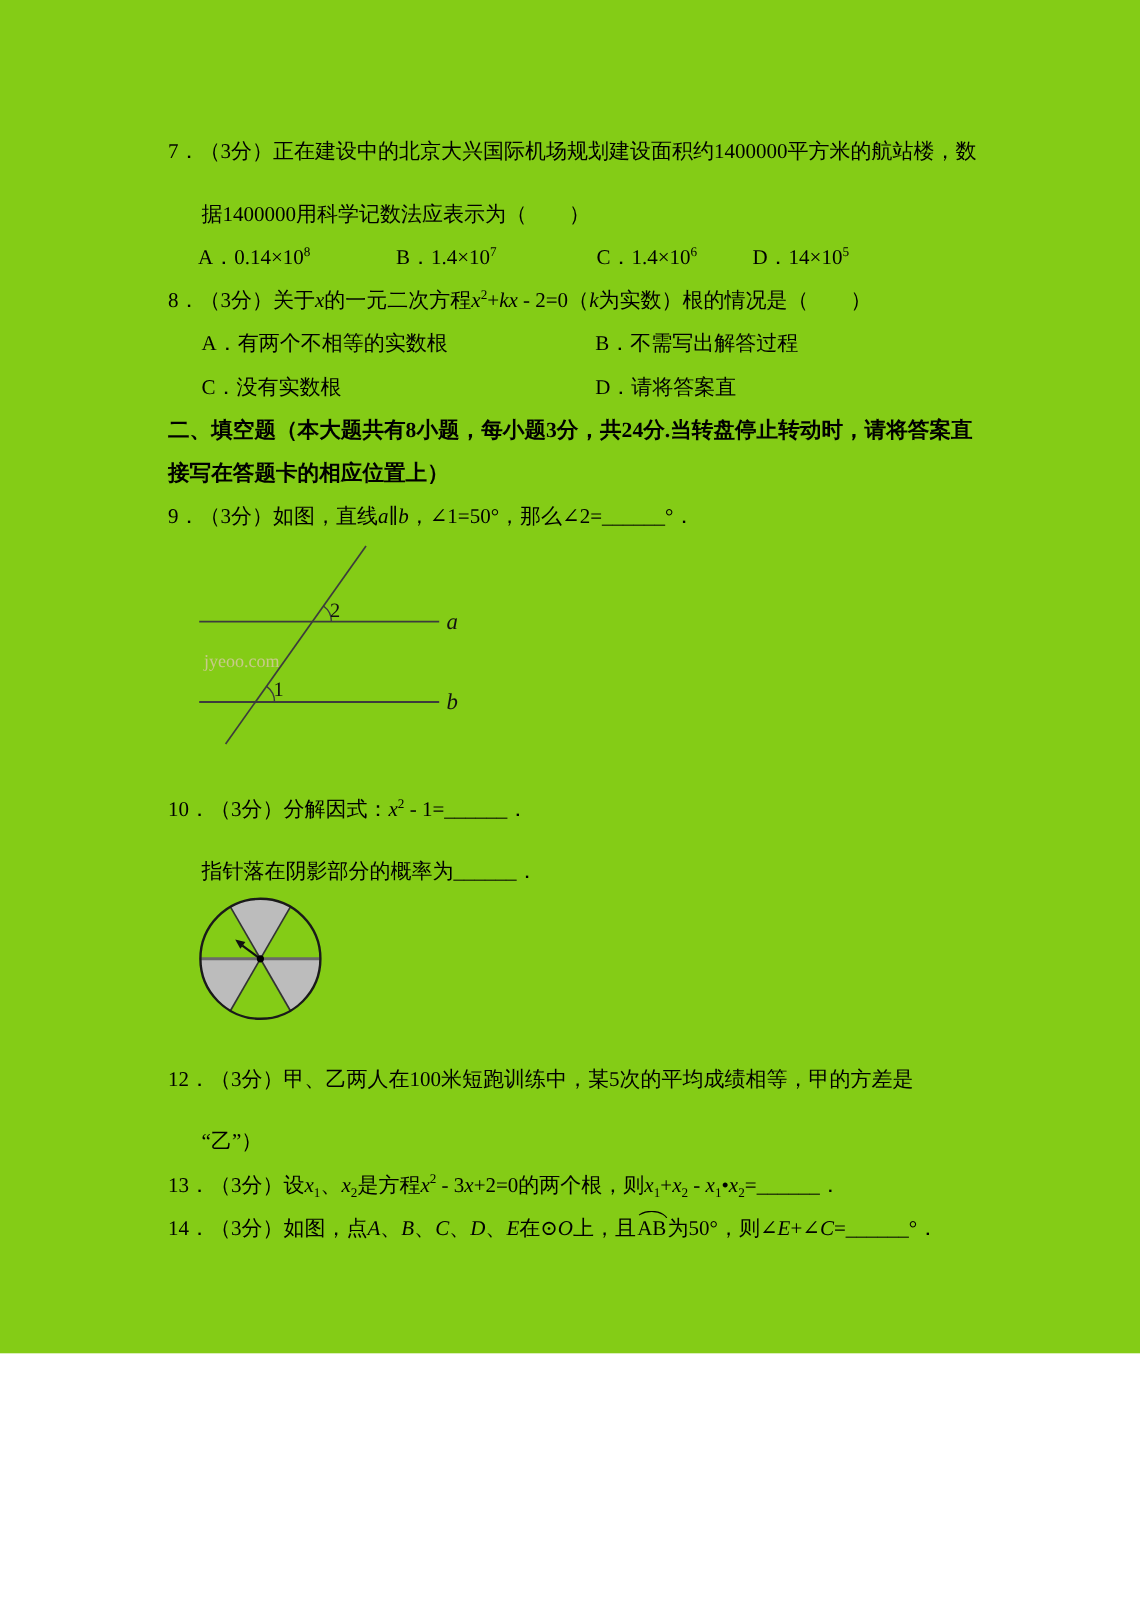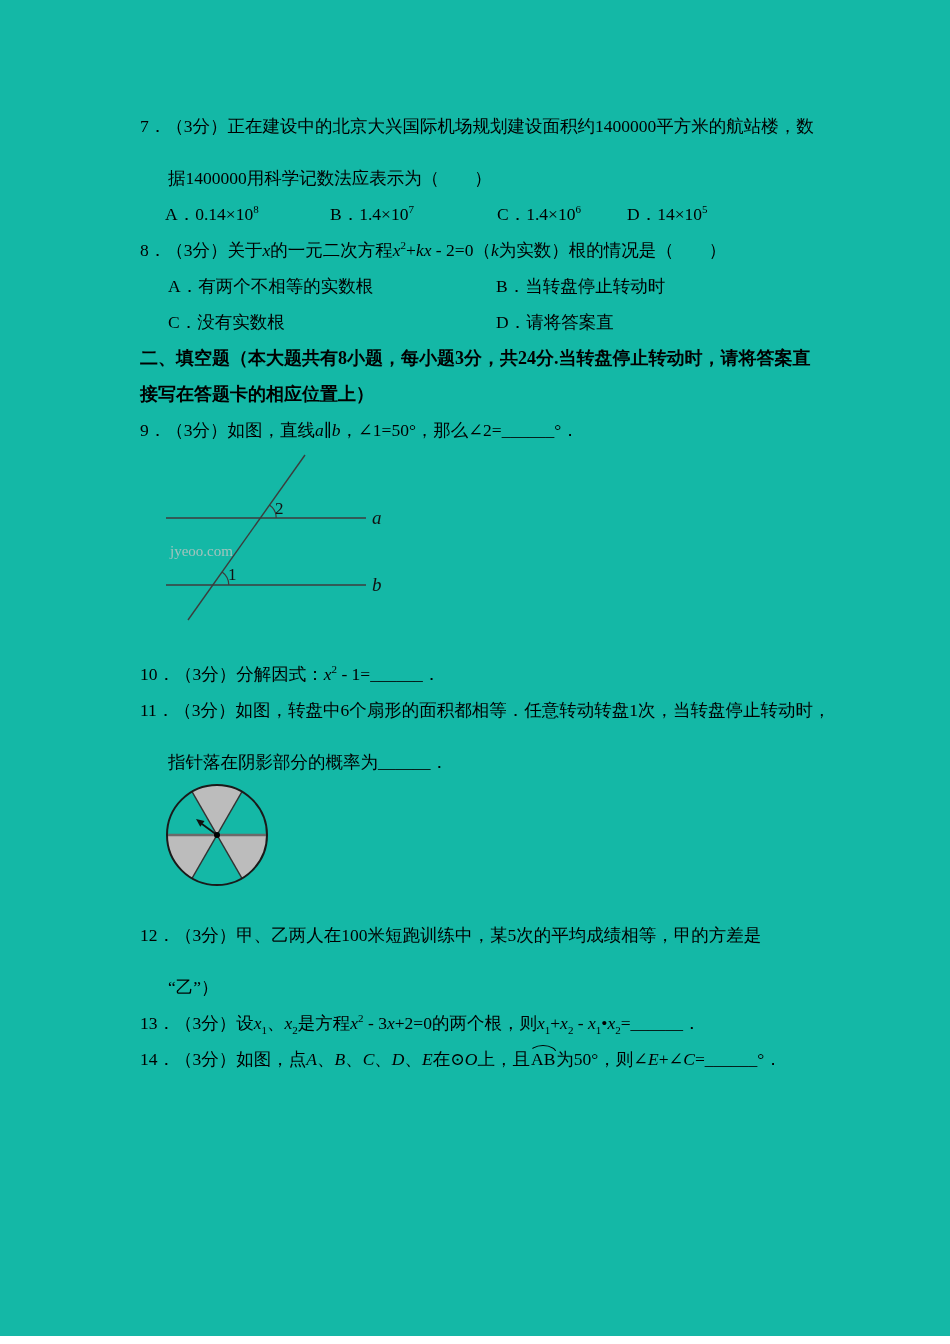--- a/index.html
+++ b/index.html
@@ -1,19 +1,19 @@
 <!DOCTYPE html>
 <html><head>
 <meta charset="utf-8">
 <style>
   html,body{margin:0;padding:0;background:#fff;}
   .page{
     position:relative;
-    width:950px;height:1336px;
-    background:#14b8a6;
+    width:950px;height:1128px;
+    background:#84cc16;
     color:#000;
     font-family:"Liberation Serif","DejaVu Serif",serif;
     overflow:hidden;
   }
   .content{
     position:absolute;
     left:140px;top:108px;
     width:700px;
     font-size:17.5px;
   }
@@ -46,21 +46,21 @@
       <div class="ln cont">据1400000用科学记数法应表示为（　　）</div>
       <div class="ln opts">
         <span class="opt" style="left: 25px;">A．0.14×10<sup>8</sup></span>
         <span class="opt" style="left: 190px;">B．1.4×10<sup>7</sup></span>
         <span class="opt" style="left: 357px;">C．1.4×10<sup>6</sup></span>
         <span class="opt" style="left: 487px;">D．14×10<sup>5</sup></span>
       </div>
       <div class="ln num">8．（3分）关于<i>x</i>的一元二次方程<i>x</i><sup>2</sup>+<i>kx</i> - 2=0（<i>k</i>为实数）根的情况是（　　）</div>
       <div class="ln opts">
         <span class="opt" style="left: 28px;">A．有两个不相等的实数根</span>
-        <span class="opt" style="left: 356px;">B．当转盘停止转动时</span>
+        <span class="opt" style="left: 356px;">B．不需写出解答过程</span>
       </div>
       <div class="ln opts">
         <span class="opt" style="left: 28px;">C．没有实数根</span>
         <span class="opt" style="left: 356px;">D．请将答案直</span>
       </div>
       <div class="ln sect">二、填空题（本大题共有8小题，每小题3分，共24分.当转盘停止转动时，请将答案直</div>
       <div class="ln sect">接写在答题卡的相应位置上）</div>
       <div class="ln num">9．（3分）如图，直线<i>a</i>∥<i>b</i>，∠1=50°，那么∠2=______°．</div>
       <div class="fig" id="fig-parallel-lines">
     <svg width="280" height="192" viewBox="0 0 280 192">
@@ -70,21 +70,20 @@
       <line x1="157" y1="3" x2="40" y2="168" stroke="#3c3c3c" stroke-width="1.4"></line>
       <path d="M 128.2,66 A 16,16 0 0 0 121.5,53" fill="none" stroke="#3c3c3c" stroke-width="1.2"></path>
       <path d="M 80.8,133 A 16,16 0 0 0 74.1,120" fill="none" stroke="#3c3c3c" stroke-width="1.2"></path>
       <text x="127" y="62" font-size="17" fill="#111">2</text>
       <text x="80" y="128" font-size="17" fill="#111">1</text>
       <text x="224" y="72" font-size="19" font-style="italic" fill="#111">a</text>
       <text x="224" y="139" font-size="19" font-style="italic" fill="#111">b</text>
     </svg>
   </div>
       <div class="ln num">10．（3分）分解因式：<i>x</i><sup>2</sup> - 1=______．</div>
-      <div class="ln num">11．（3分）如图，转盘中6个扇形的面积都相等．任意转动转盘1次，当转盘停止转动时，</div>
       <div class="ln cont">指针落在阴影部分的概率为______．</div>
       <div class="fig" id="fig-spinner">
     <svg width="110" height="110" viewBox="0 0 110 110">
       <path d="M 53,53 L 78,9.7 A 50,50 0 0 0 28,9.7 Z" stroke="none" fill="#bcbcbc"></path>
       <path d="M 53,53 L 3,53 A 50,50 0 0 0 28,96.3 Z" stroke="none" fill="#bcbcbc"></path>
       <path d="M 53,53 L 78,96.3 A 50,50 0 0 0 103,53 Z" stroke="none" fill="#bcbcbc"></path>
       <line x1="3" y1="53" x2="103" y2="53" stroke="#6a6a6a" stroke-width="2.4"></line>
       <line x1="78" y1="9.7" x2="28" y2="96.3" stroke="#333333" stroke-width="1.4"></line>
       <line x1="28" y1="9.7" x2="78" y2="96.3" stroke="#333333" stroke-width="1.4"></line>
       <circle cx="53" cy="53" r="50" fill="none" stroke-width="2" stroke="#1a1a1a"></circle>

